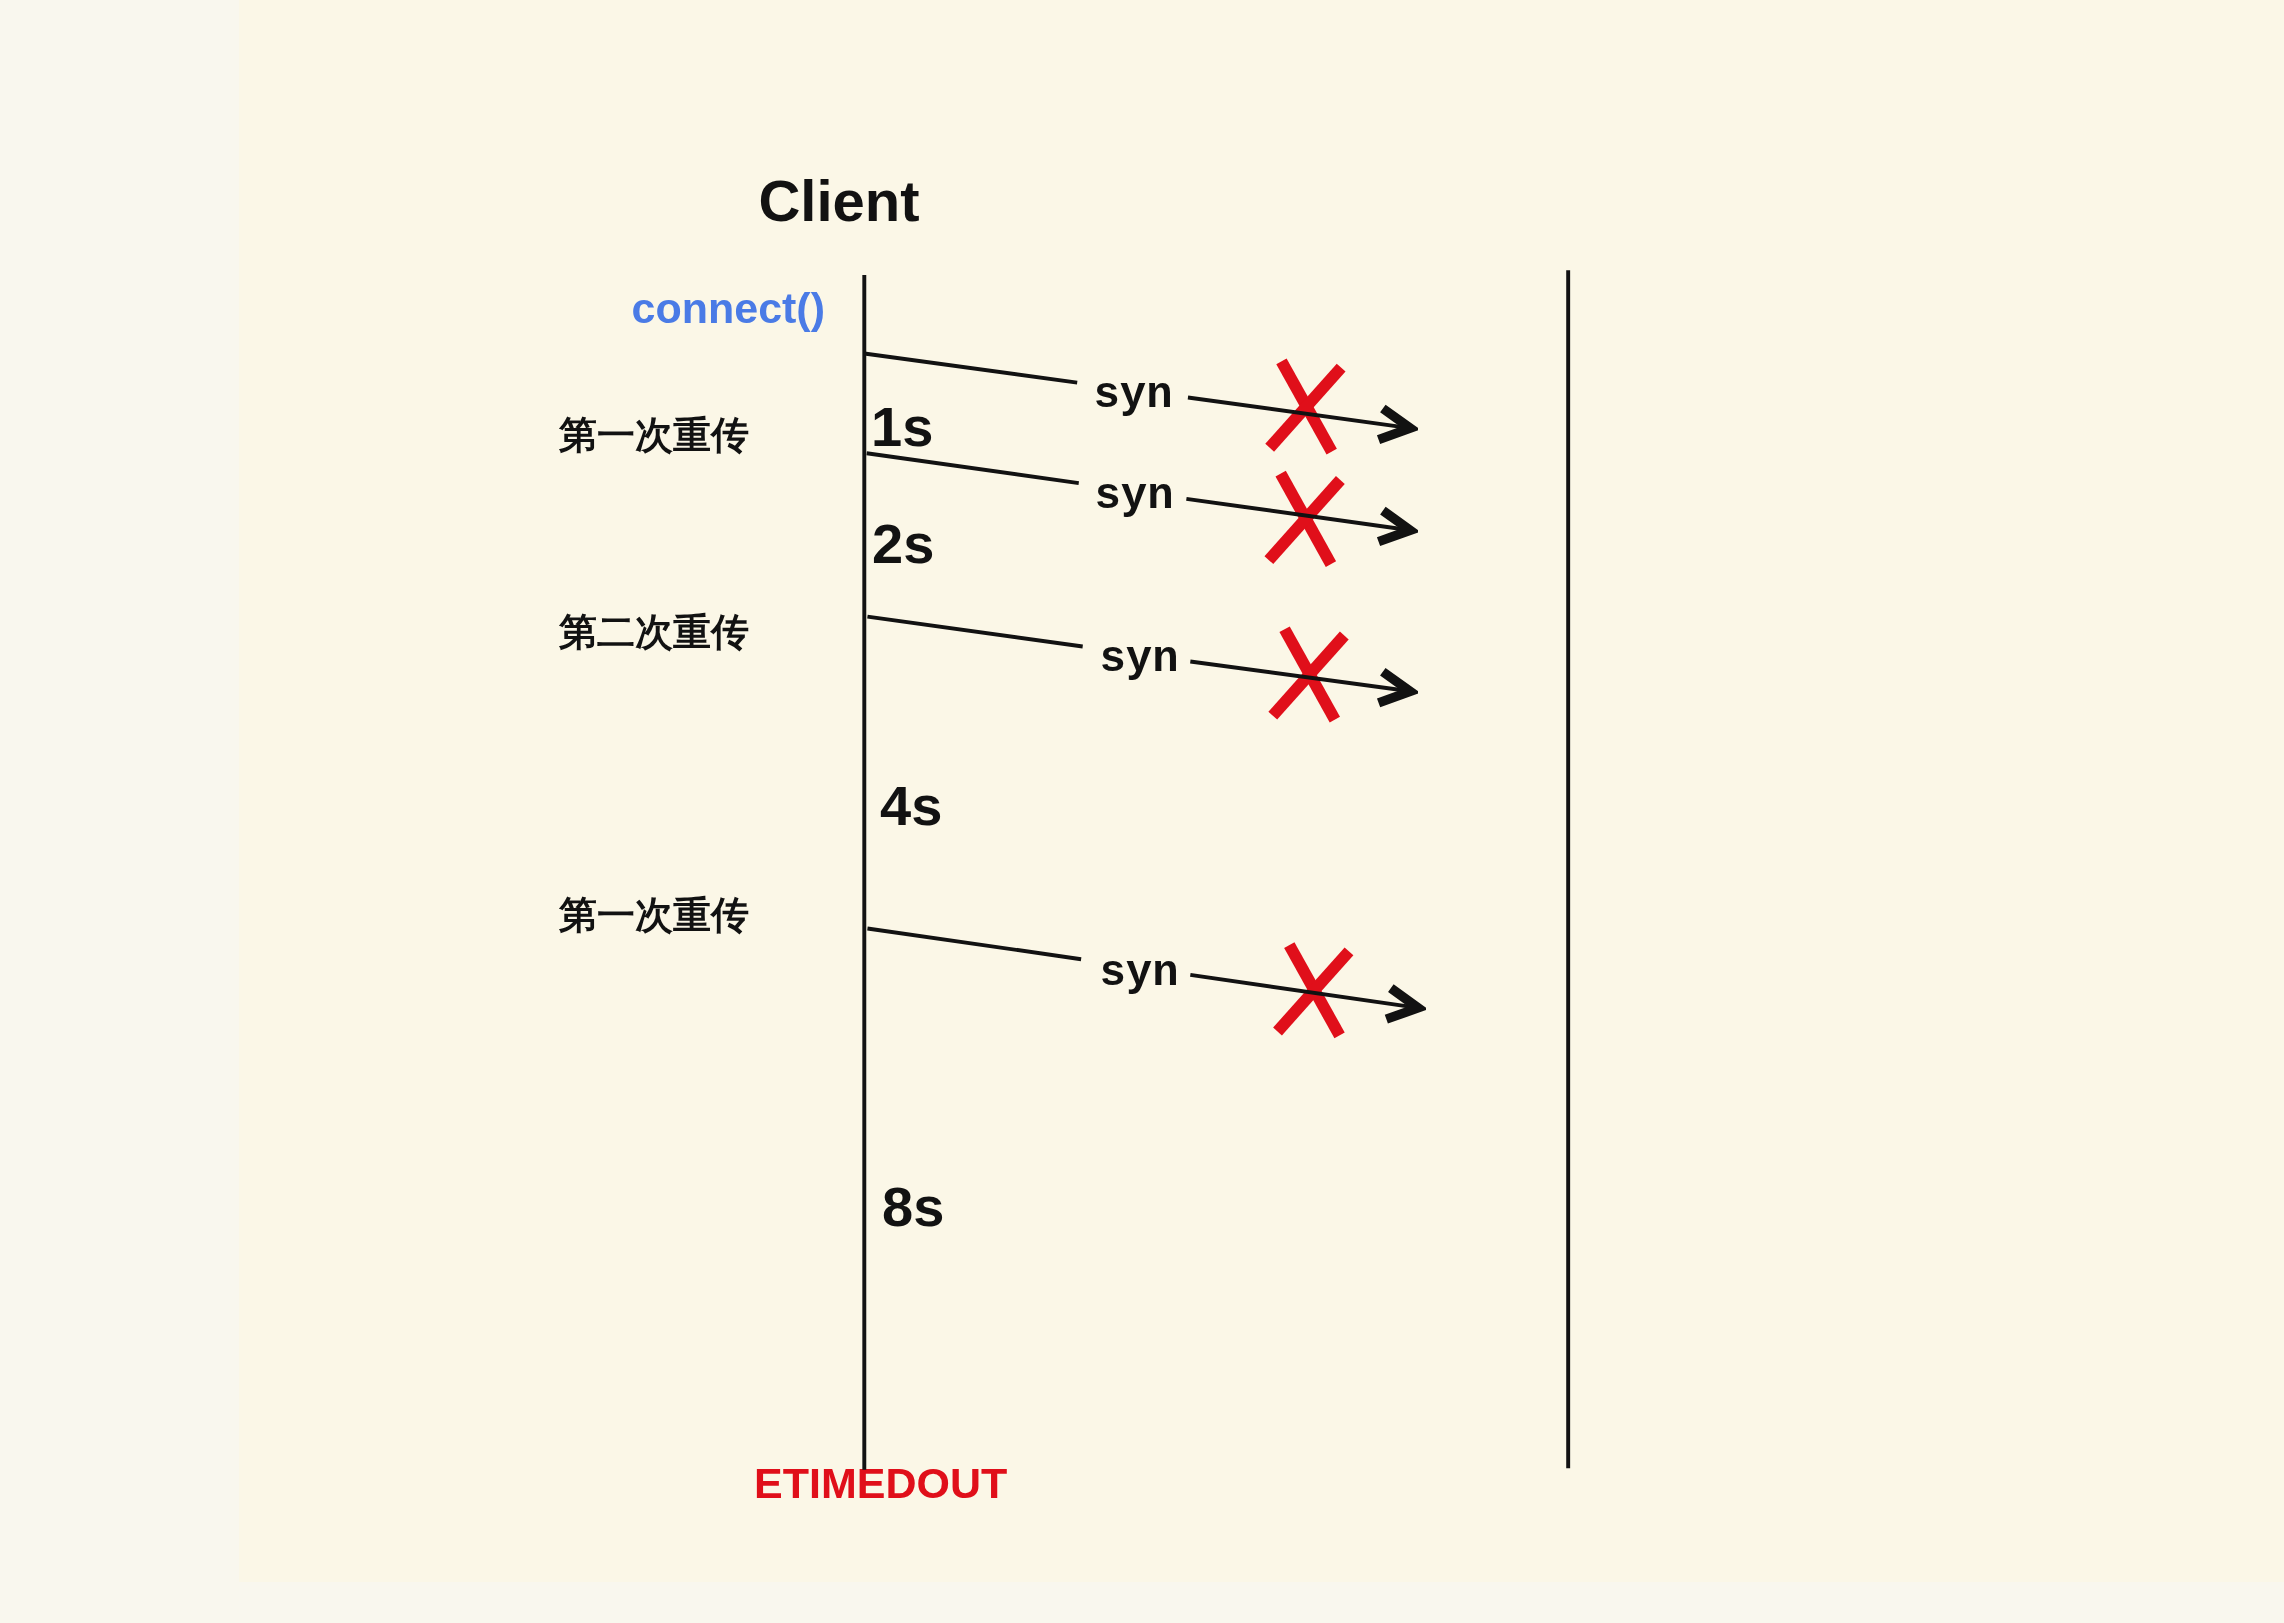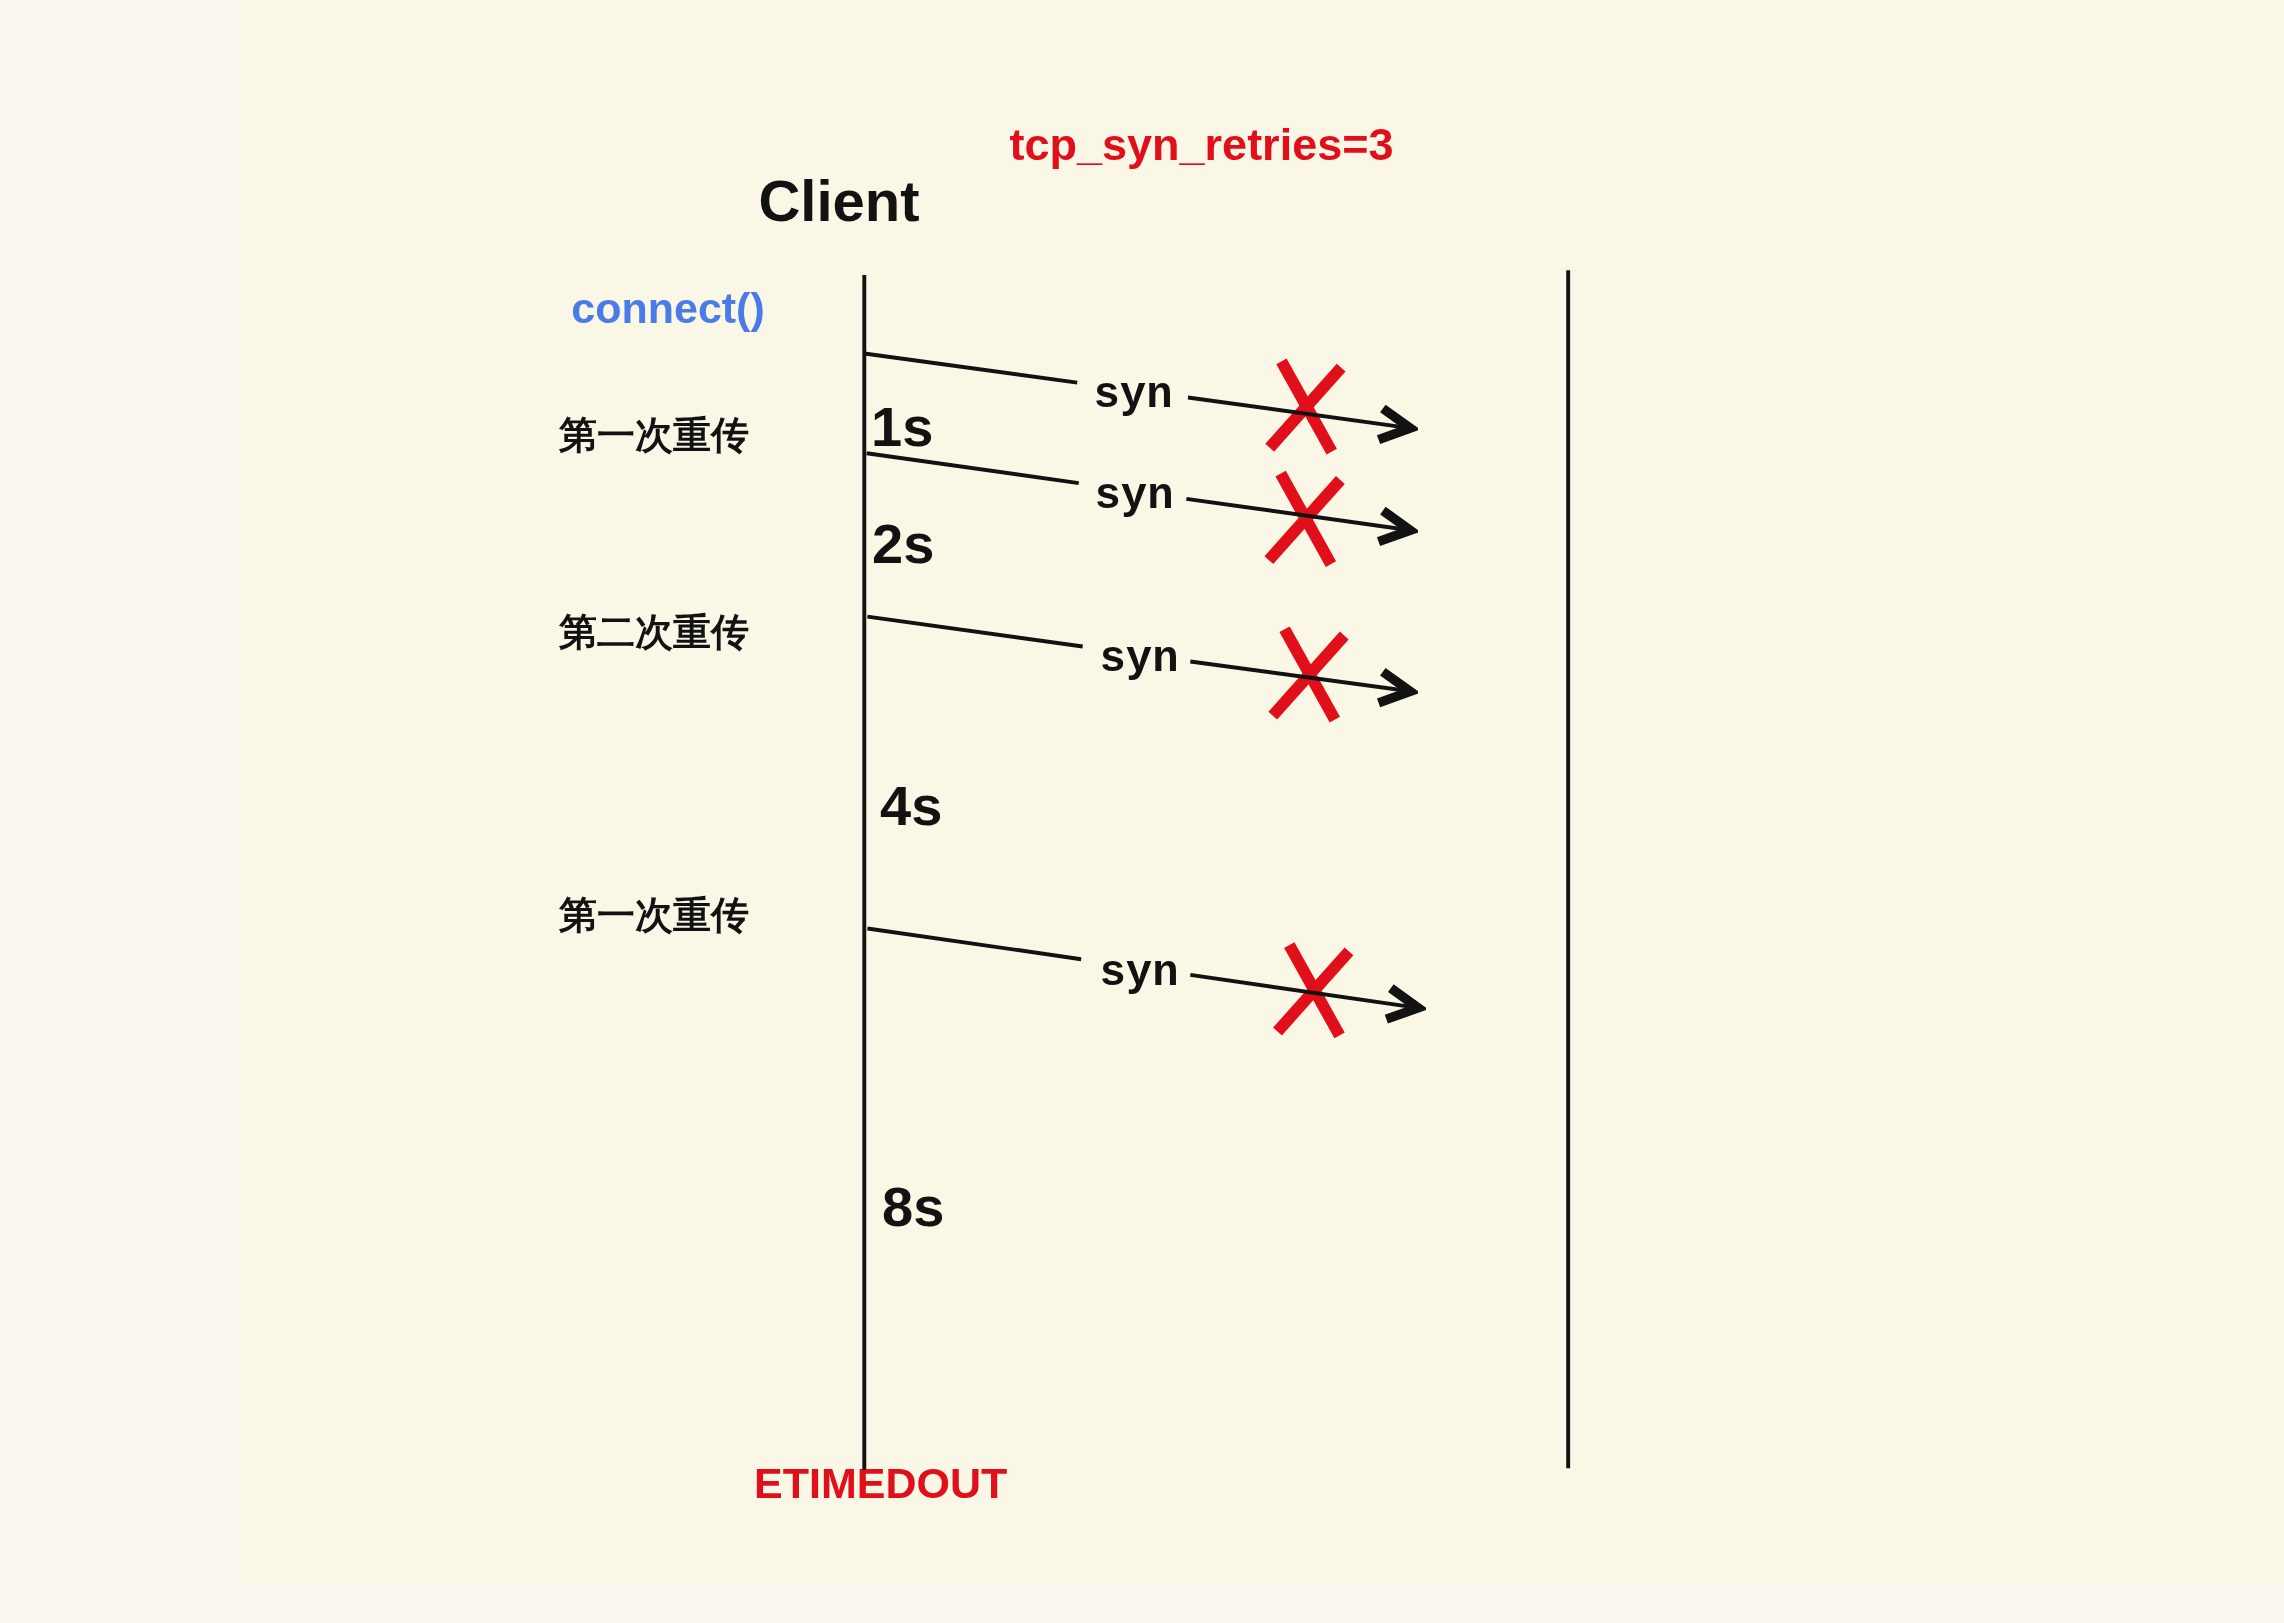--- a/index.html
+++ b/index.html
@@ -13,21 +13,21 @@
   html,body{width:2284px;height:1623px;overflow:hidden;}
   body{background:var(--strip);font-family:"Liberation Sans",sans-serif;}
   .canvas{position:relative;width:2284px;height:1623px;background:var(--bg);}
   .strip-left{position:absolute;left:0;top:0;width:239px;height:1623px;background:var(--strip);}
   .strip-bottom{position:absolute;left:0;top:1582px;width:2284px;height:42px;background:var(--strip);}
   .label{position:absolute;font-weight:bold;color:var(--ink);line-height:1;white-space:nowrap;}
   .title{left:966px;top:122px;width:471px;font-size:45px;text-align:center;color:var(--red);}
   .actor{font-size:58px;width:314px;text-align:center;}
   .actor.client{left:682px;top:172px;}
   .actor.server{left:1411px;top:174px;}
-  .connect{left:511px;top:287px;width:314px;font-size:43px;text-align:center;color:var(--blue);}
+  .connect{left:511px;top:287px;width:314px;font-size:43px;text-align:right;color:var(--blue);}
   .etimedout{left:754px;top:1462px;font-size:43px;color:var(--red);}
   .syn{width:126px;text-align:center;font-size:44px;font-family:Liberation Mono, monospace;}
   .syn.s1{left:1070px;top:373px;}
   .syn.s2{left:1071px;top:474px;}
   .syn.s3{left:1076px;top:637px;}
   .syn.s4{left:1076px;top:951px;}
   .wait{font-size:56px;}
   .wait.w1{left:871px;top:399px;}
   .wait.w2{left:872px;top:516px;}
   .wait.w3{left:880px;top:778px;}
@@ -42,21 +42,20 @@
   .xstroke{stroke:var(--red);stroke-width:15;stroke-linecap:butt;}
   .head{stroke:var(--ink);stroke-width:3;fill:none;stroke-linejoin:miter;}
 </style>
 </head>
 <body>
 
 <div class="canvas">
   <div class="strip-left"></div>
   <div class="strip-bottom"></div>
 
-  <div class="label title">tcp_syn_retries=3</div>
   <div class="label actor client">Client</div>
 
   <div class="label connect">connect()</div>
   <div class="label etimedout">ETIMEDOUT</div>
 
   <div class="label syn s1">syn</div>
   <div class="label syn s2">syn</div>
   <div class="label syn s3">syn</div>
   <div class="label syn s4">syn</div>
 

